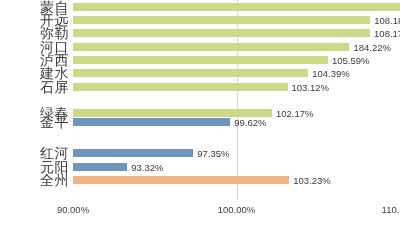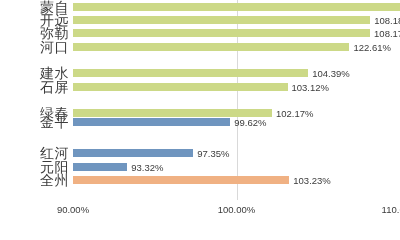--- a/index.html
+++ b/index.html
@@ -113,21 +113,26 @@
         <span class="val-label" style="left: 297.243px;">108.18%</span>
       </div>
       <div class="bar-row" style="top: 26.6667px;">
         <span class="cat-label">弥勒</span>
         <div class="bar" style="width: 297.079px; background: rgb(204, 217, 135);"></div>
         <span class="val-label" style="left: 297.079px;">108.17%</span>
       </div>
       <div class="bar-row" style="top: 40px;">
         <span class="cat-label">河口</span>
         <div class="bar" style="width: 276.478px; background: rgb(204, 217, 135);"></div>
-        <span class="val-label" style="left: 276.478px;">122.61%</span>
+        <span class="val-label" style="left: 276.478px;">184.22%</span>
+      </div>
+      <div class="bar-row" style="top: 53.3333px;">
+        <span class="cat-label">泸西</span>
+        <div class="bar" style="width: 254.897px; background: rgb(204, 217, 135);"></div>
+        <span class="val-label" style="left: 254.897px;">105.59%</span>
       </div>
       <div class="bar-row" style="top: 66.6667px;">
         <span class="cat-label">建水</span>
         <div class="bar" style="width: 235.276px; background: rgb(204, 217, 135);"></div>
         <span class="val-label" style="left: 235.276px;">104.39%</span>
       </div>
       <div class="bar-row" style="top: 80px;">
         <span class="cat-label">石屏</span>
         <div class="bar" style="width: 214.512px; background: rgb(204, 217, 135);"></div>
         <span class="val-label" style="left: 214.512px;">103.12%</span>

